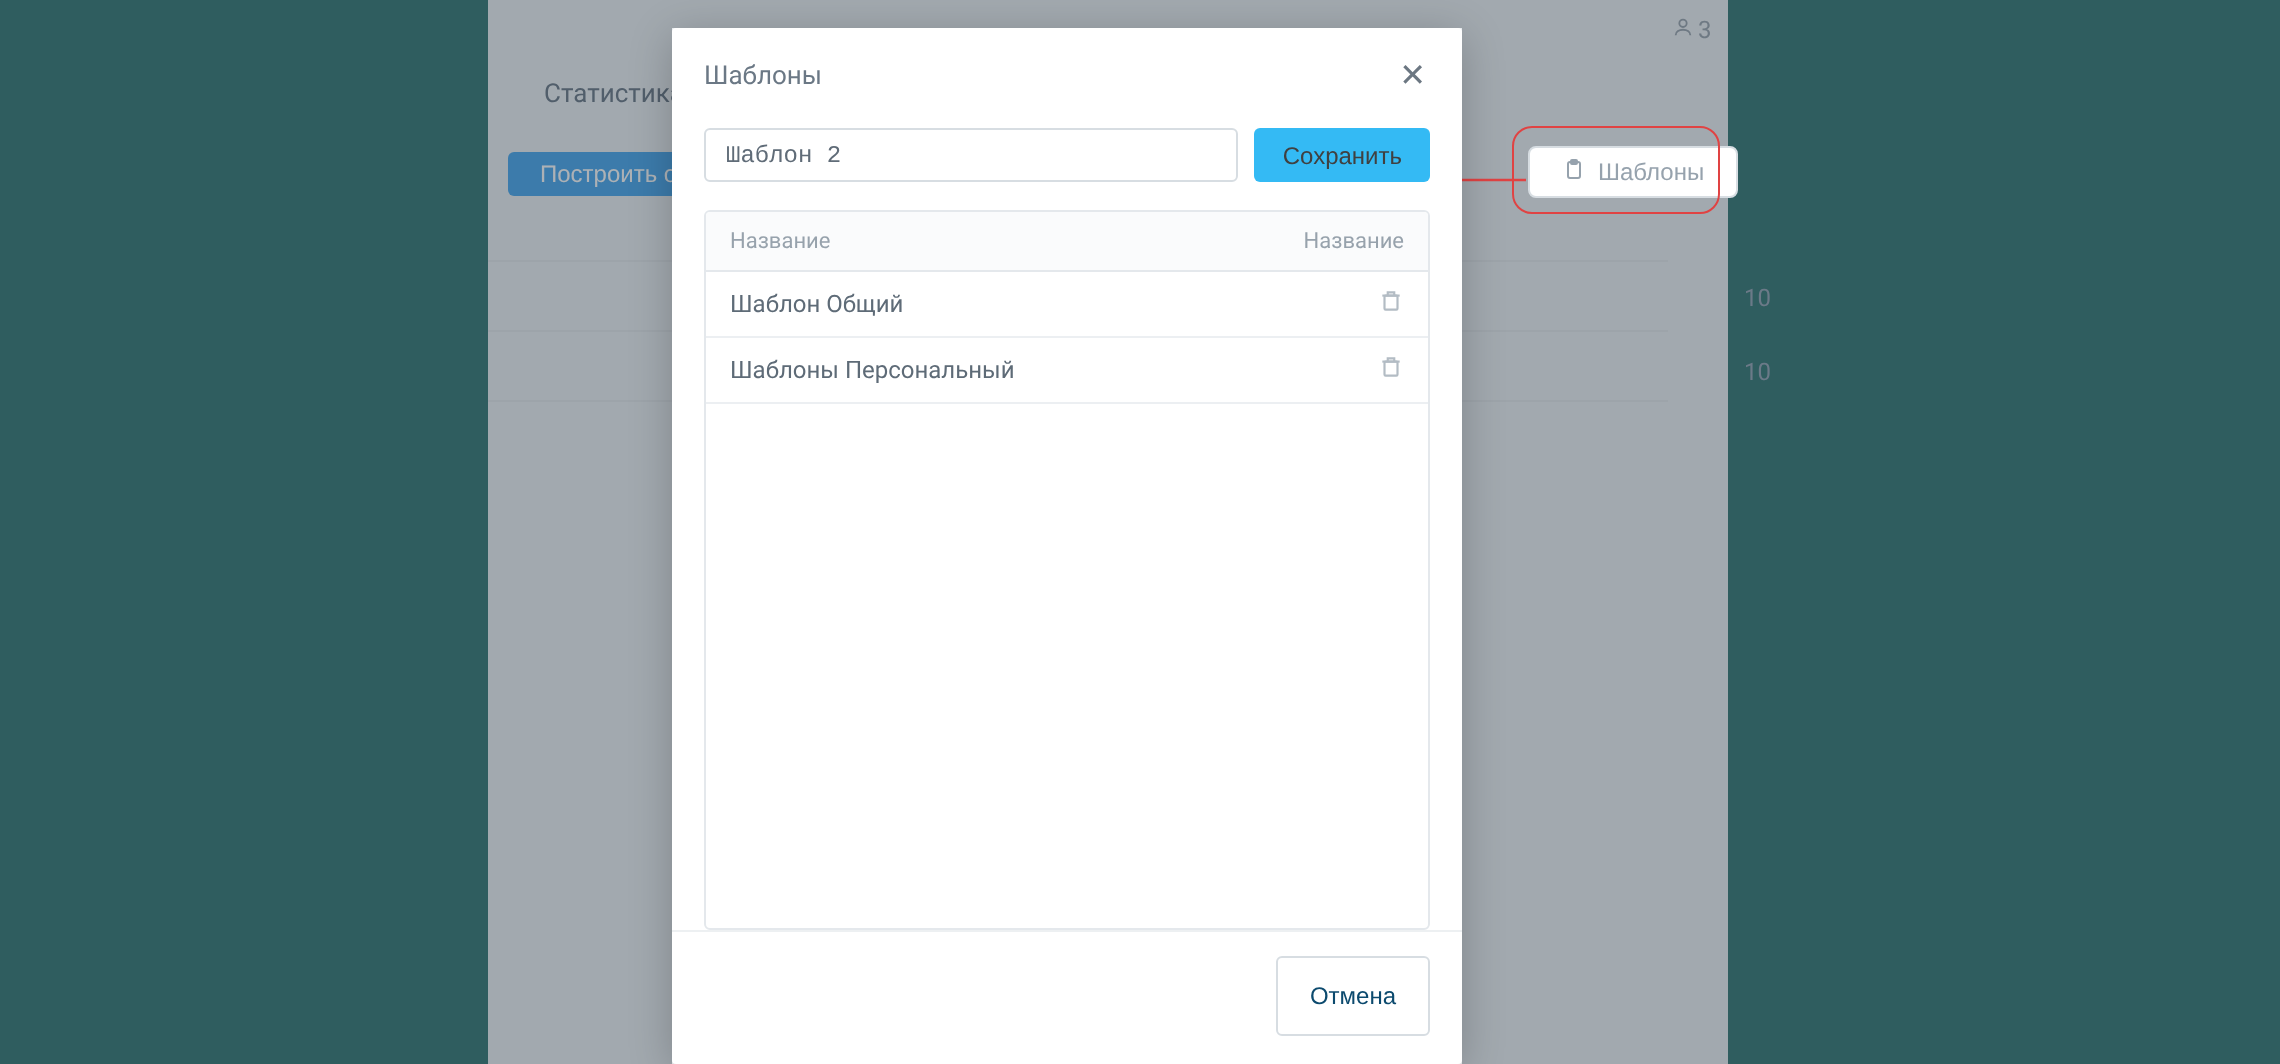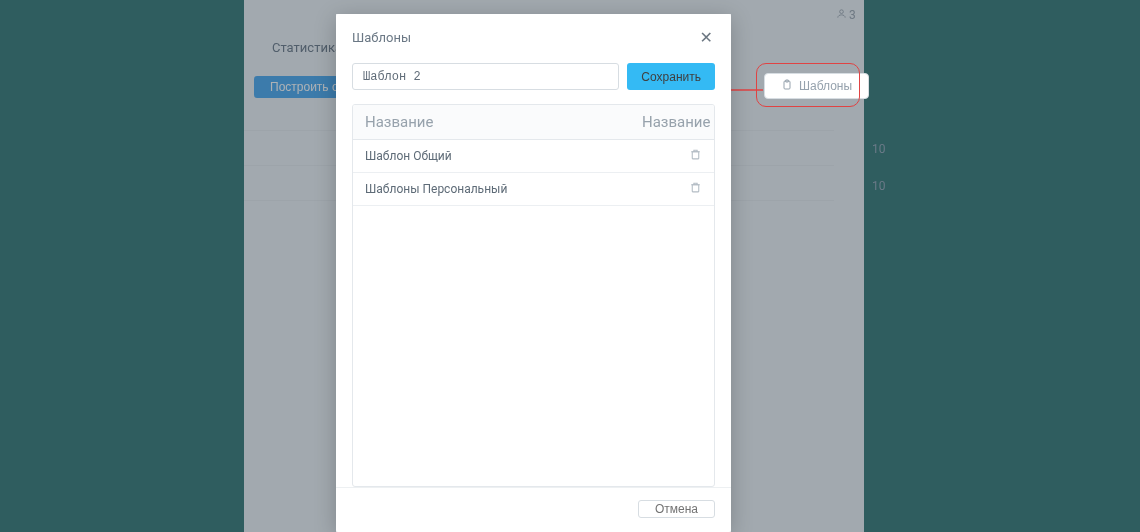--- a/index.html
+++ b/index.html
@@ -166,21 +166,21 @@
     .tpl-table {
       margin-top: 14px;
       border: 1px solid #e4e8ec;
       border-radius: 3px;
       overflow: hidden;
       flex: 1;
     }
     .tpl-table-head {
       display: flex;
       padding: 8px 12px;
-      font-size: 15px;
+      font-size: 11px;
       color: #97a2ac;
       background: #fafbfc;
       border-bottom: 1px solid #e4e8ec;
     }
     .th-name { flex: 1; }
     .th-actions { width: 60px; text-align: right; }
     .tpl-row {
       display: flex;
       align-items: center;
       padding: 8px 12px;
@@ -195,24 +195,24 @@
       cursor: pointer;
       display: inline-flex;
     }
     .modal-footer {
       padding: 12px 16px 14px 16px;
       border-top: 1px solid #edf0f2;
       display: flex;
       justify-content: flex-end;
     }
     .cancel-btn {
-      height: 18px;
+      height: 40px;
       padding: 0 16px;
       background: #fff;
-      color: #737373;
+      color: #0c4a6e;
       border: 1px solid #d7dde2;
       border-radius: 3px;
       font-size: 12px;
       cursor: pointer;
     }
     .overlay2 {
       position: absolute;
       top: 0;
       left: 244px;
       width: 92px;

